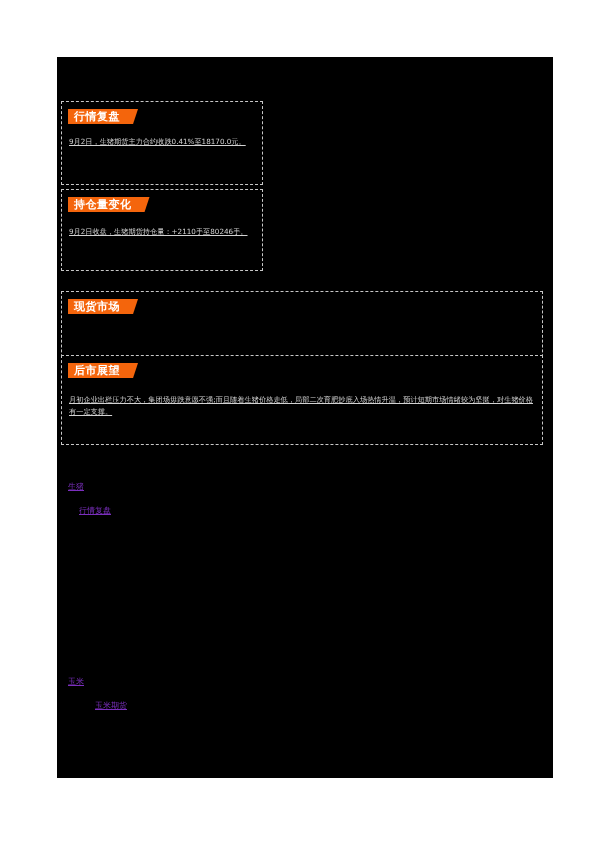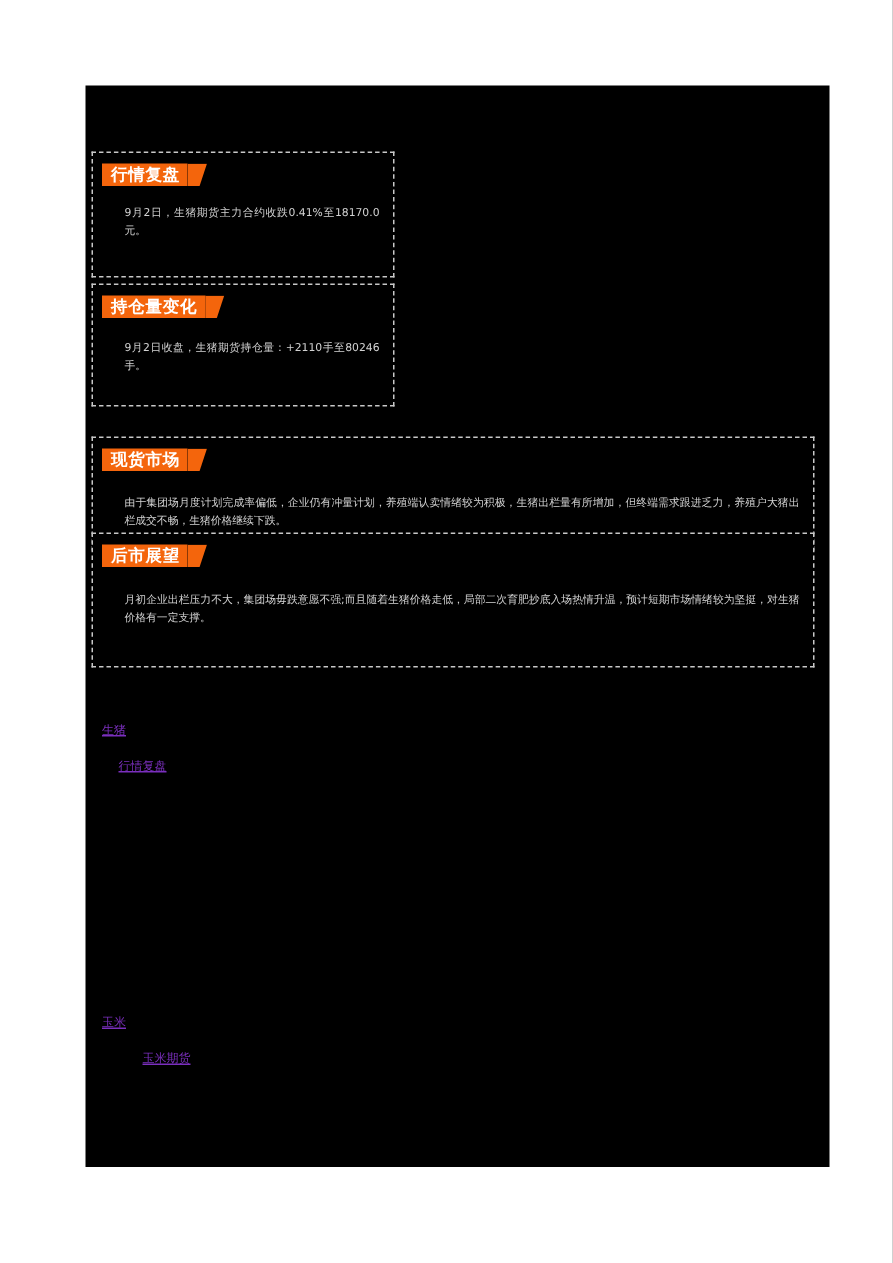--- a/index.html
+++ b/index.html
@@ -64,27 +64,28 @@
   .tag-tail {
     width: 13px;
     background: #f4650c;
     -webkit-clip-path: polygon(0 0, 100% 0, 62% 100%, 0 100%);
     clip-path: polygon(0 0, 100% 0, 62% 100%, 0 100%);
   }
 
   
   .body-text {
     position: absolute;
-    left: 21px;
+    left: 7px;
     right: 9px;
     color: #d2d2d2;
     font-size: 7.2px;
     line-height: 11.5px;
     font-family: "DejaVu Sans", "Liberation Sans", sans-serif;
     text-align: justify;
+    text-decoration: underline;
   }
 
   
   .tab-row {
     position: absolute;
     left: 4px;
     top: 401px;
     width: 405px;
     height: 18px;
   }
@@ -148,21 +149,20 @@
         <span class="tag-tail"></span>
       </div>
       <div class="body-text" style="top:36px;">9月2日收盘，生猪期货持仓量：+2110手至80246手。</div>
     </div>
 
     <div class="section wide" style="top:218px;height:76px;margin-top:16px;">
       <div class="tag-wrap">
         <span class="tag">现货市场</span>
         <span class="tag-tail"></span>
       </div>
-      <div class="body-text" style="top:37px;">由于集团场月度计划完成率偏低，企业仍有冲量计划，养殖端认卖情绪较为积极，生猪出栏量有所增加，但终端需求跟进乏力，养殖户大猪出栏成交不畅，生猪价格继续下跌。</div>
     </div>
 
     <div class="section wide" style="top:298px;height:90px;">
       <div class="tag-wrap">
         <span class="tag">后市展望</span>
         <span class="tag-tail"></span>
       </div>
       <div class="body-text" style="top:38px;">月初企业出栏压力不大，集团场毋跌意愿不强;而且随着生猪价格走低，局部二次育肥抄底入场热情升温，预计短期市场情绪较为坚挺，对生猪价格有一定支撑。</div>
     </div>
 

